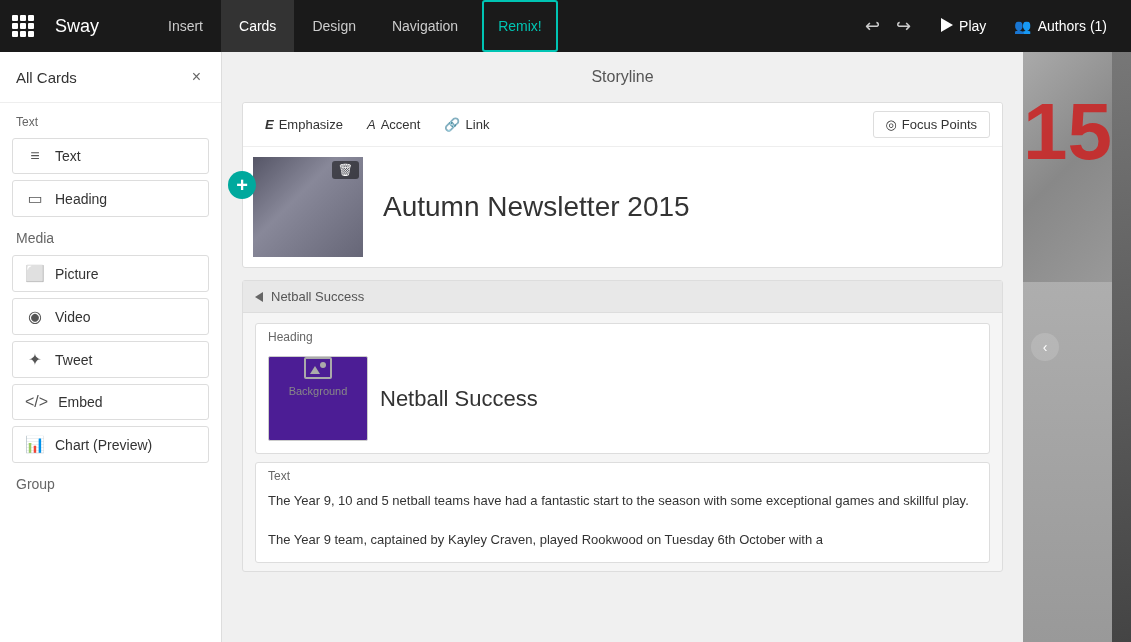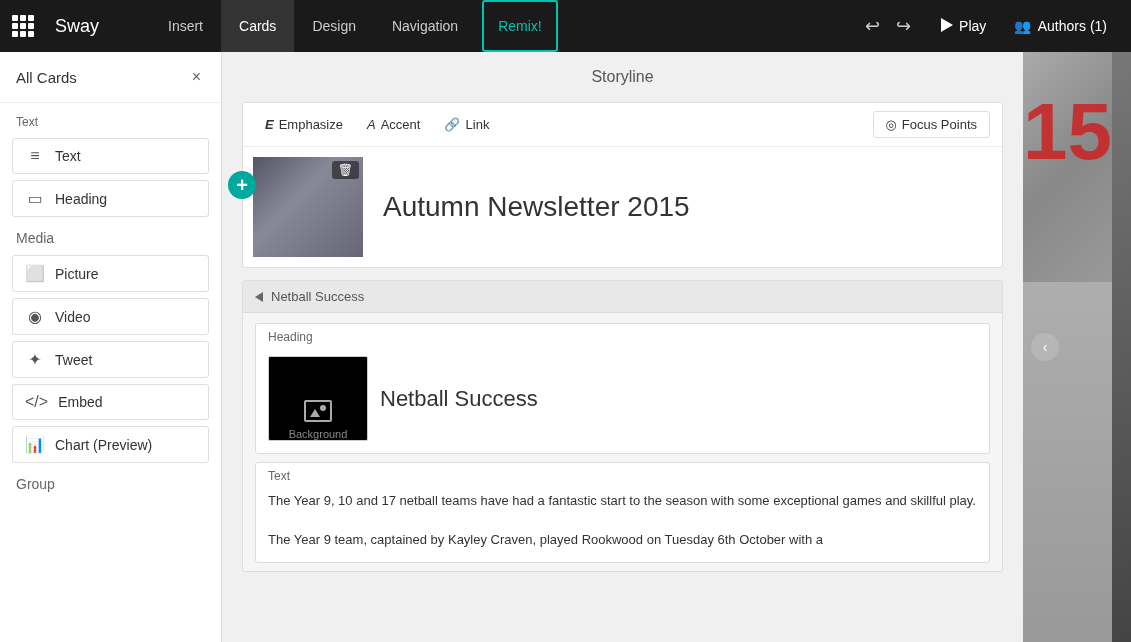--- a/index.html
+++ b/index.html
@@ -271,25 +271,25 @@
     }
     .inner-card-content {
       display: flex;
       align-items: center;
       padding: 8px 12px 12px;
       gap: 12px;
     }
     .inner-bg-placeholder {
       width: 100px;
       height: 85px;
-      background: #000000;
+      background: #4c1d95;
       display: flex;
       flex-direction: column;
       align-items: center;
-      justify-content: flex-end;
+      justify-content: flex-start;
       border: 1px solid #ccc;
       border-radius: 2px;
       gap: 6px;
       flex-shrink: 0;
     }
     .placeholder-icon {
       width: 28px; height: 22px;
       border: 2px solid #aaa;
       border-radius: 2px;
       position: relative;
@@ -512,21 +512,21 @@
               <div class="placeholder-icon"></div>
               <span class="bg-label">Background</span>
             </div>
             <span class="inner-heading-text">Netball Success</span>
           </div>
         </div>
 
         <div class="text-card">
           <div class="text-card-label">Text</div>
           <div class="text-card-body">
-            <p>The Year 9, 10 and 17 netball teams have had a fantastic start to the season with some exceptional games and skillful play.</p>
+            <p>The Year 9, 10 and 5 netball teams have had a fantastic start to the season with some exceptional games and skillful play.</p>
             <br>
             <p>The Year 9 team, captained by Kayley Craven, played Rookwood on Tuesday 6th October with a</p>
           </div>
         </div>
 
       </div>
     </div>
   </div>
 
   <div class="right-panel">

